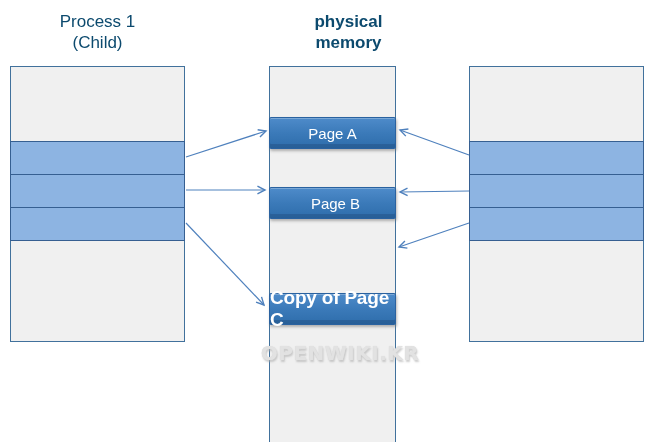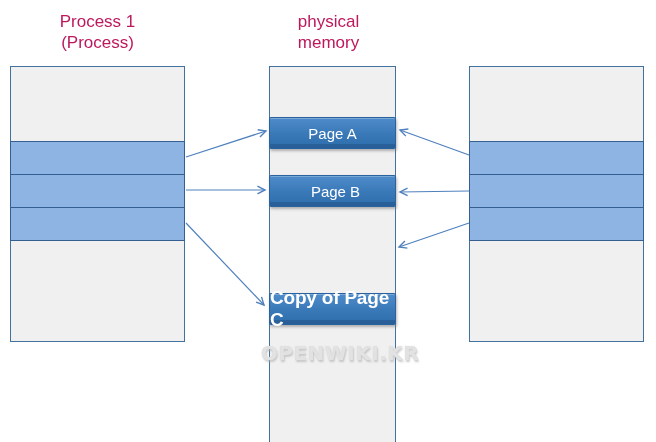--- a/index.html
+++ b/index.html
@@ -1,21 +1,21 @@
 <!DOCTYPE html>
 <html><head>
 <meta charset="utf-8">
 <style>
   html,body{margin:0;padding:0;}
   body{
     width:656px;height:442px;position:relative;background:#ffffff;
     font-family:"Liberation Sans", sans-serif;overflow:hidden;
   }
   .col-title{
-    position:absolute;top:11px;text-align:center;color:#be185d;
+    position:absolute;top:11px;text-align:center;color:#0c4a6e;
     font-size:17px;line-height:21px;
   }
   .frame-rect{
     position:absolute;top:66px;box-sizing:border-box;
     background:#f0f0f0;border:1px solid #41719c;
   }
   .band{
     position:absolute;left:-1px;width:175px;height:34px;box-sizing:border-box;
     background:#8db4e2;border:1px solid #365f91;
   }
@@ -38,38 +38,38 @@
     user-select:none;
     margin-left:8px;
   }
   svg.arrows{position:absolute;left:0;top:0;pointer-events:none;}
 </style>
 </head>
 <body>
 
 <div class="col-title" style="left:10px;width:175px;">
   <div>Process 1</div>
-  <div>(Process)</div>
+  <div>(Child)</div>
 </div>
-<div class="col-title" style="left:265px;width:127px;">
+<div class="col-title" style="left:285px;width:127px;font-weight:bold;">
   <div>physical</div>
   <div>memory</div>
 </div>
 <div class="col-title" style="left:469px;width:175px;">
 </div>
 
 <div class="frame-rect" style="left:10px;width:175px;height:276px;">
   <div class="band" style="top:74px;"></div>
   <div class="band" style="top:107px;"></div>
   <div class="band" style="top:140px;"></div>
 </div>
 
 <div class="frame-rect" style="left:269px;width:127px;height:438px;">
   <div class="page-box" style="top:50px;">Page A</div>
-  <div class="page-box" style="top:108px;padding-left:6px;">Page B</div>
+  <div class="page-box" style="top:120px;padding-left:6px;">Page B</div>
   <div class="page-box bold" style="top:226px;">Copy of Page C</div>
 </div>
 
 <div class="frame-rect" style="left:469px;width:175px;height:276px;">
   <div class="band" style="top:74px;"></div>
   <div class="band" style="top:107px;"></div>
   <div class="band" style="top:140px;"></div>
 </div>
 
 <div class="watermark">OPENWIKI.KR</div>

